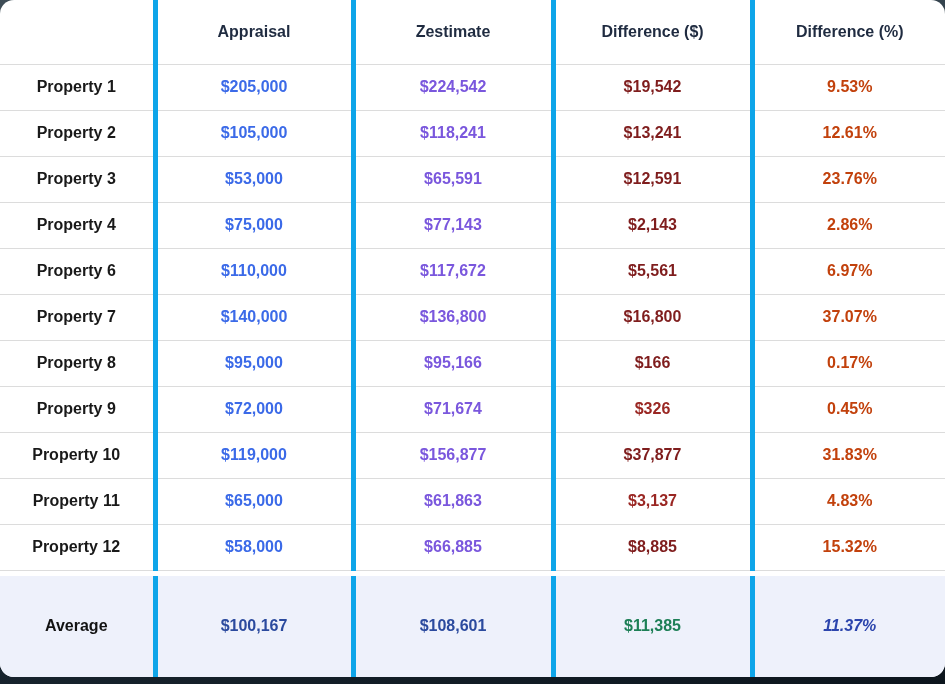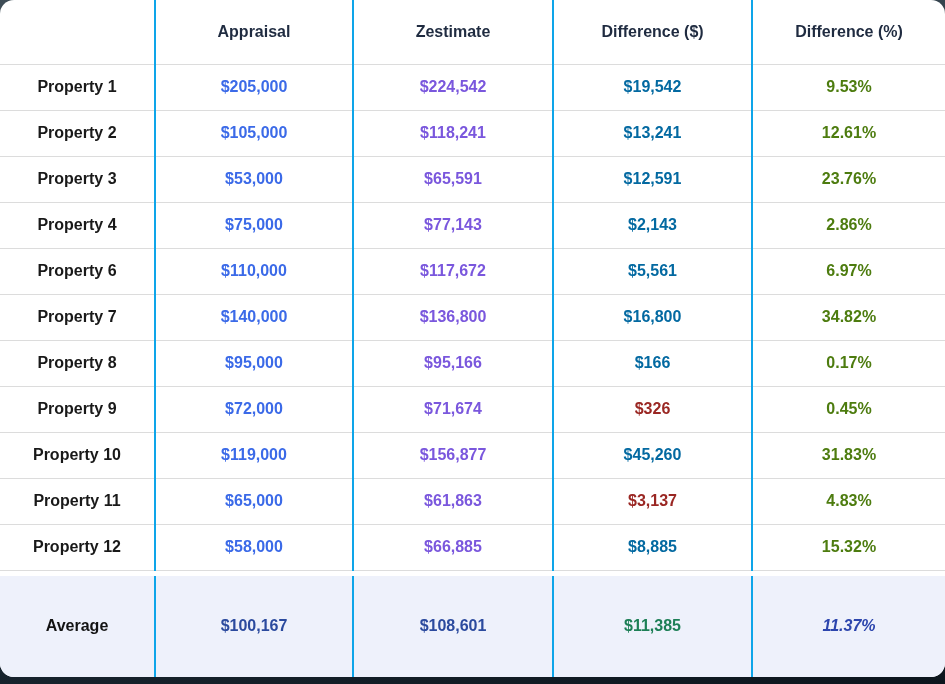--- a/index.html
+++ b/index.html
@@ -10,31 +10,31 @@
   }
   .card{
     position:relative;width:945px;height:677px;
     background:#ffffff;border-radius:14px;overflow:hidden;
   }
   table{
     width:945px;height:677px;border-collapse:collapse;table-layout:fixed;
   }
   th,td{padding:0;text-align:center;vertical-align:middle;font-size:16px;}
   
-  th:nth-child(n+2),td:nth-child(n+2){border-left:2px solid #0ea5e9;}
+  th:nth-child(n+2),td:nth-child(n+2){border-left:5px solid #0ea5e9;}
   thead tr{height:64px;}
   thead th{color:#1f2b40;font-weight:700;border-bottom:1px solid #dcdcdc;}
   tbody.data tr{height:44px;}
   tbody.data th,tbody.data td{border-bottom:1px solid #dcdcdc;}
   tbody.data th{color:#191919;font-weight:700;}
   .appraisal{color:#3b6ae8;font-weight:700;}
   .zestimate{color:#7a57dd;font-weight:700;}
-  .difference{color:#0369a1;font-weight:700;}
+  .difference{color:#7f1d1d;font-weight:700;}
   .difference.neg{color:#9a2723;}
-  .pct{color:#4d7c0f;font-weight:700;}
+  .pct{color:#c2410c;font-weight:700;}
   tr.gap{height:5px;}
   tr.gap td{border:none;background:#ffffff;}
   tr.avg{height:97px;background:#eef1fb;}
   tr.avg th{color:#131313;font-weight:700;}
   tr.avg td.appraisal,tr.avg td.zestimate{color:#2b4a9e;}
   tr.avg td.difference{color:#1d7f56;}
   tr.avg td.pct{color:#2c45ad;font-style:italic;}
 </style>
 </head>
 <body>
@@ -91,41 +91,41 @@
     <td class="appraisal">$110,000</td>
     <td class="zestimate">$117,672</td>
     <td class="difference">$5,561</td>
     <td class="pct">6.97%</td>
   </tr>
         <tr>
     <th>Property 7</th>
     <td class="appraisal">$140,000</td>
     <td class="zestimate">$136,800</td>
     <td class="difference">$16,800</td>
-    <td class="pct">34.82%</td>
+    <td class="pct">37.07%</td>
   </tr>
         <tr>
     <th>Property 8</th>
     <td class="appraisal">$95,000</td>
     <td class="zestimate">$95,166</td>
     <td class="difference">$166</td>
     <td class="pct">0.17%</td>
   </tr>
         <tr>
     <th>Property 9</th>
     <td class="appraisal">$72,000</td>
     <td class="zestimate">$71,674</td>
     <td class="difference neg">$326</td>
     <td class="pct">0.45%</td>
   </tr>
         <tr>
     <th>Property 10</th>
     <td class="appraisal">$119,000</td>
     <td class="zestimate">$156,877</td>
-    <td class="difference">$45,260</td>
+    <td class="difference">$37,877</td>
     <td class="pct">31.83%</td>
   </tr>
         <tr>
     <th>Property 11</th>
     <td class="appraisal">$65,000</td>
     <td class="zestimate">$61,863</td>
     <td class="difference neg">$3,137</td>
     <td class="pct">4.83%</td>
   </tr>
         <tr>

